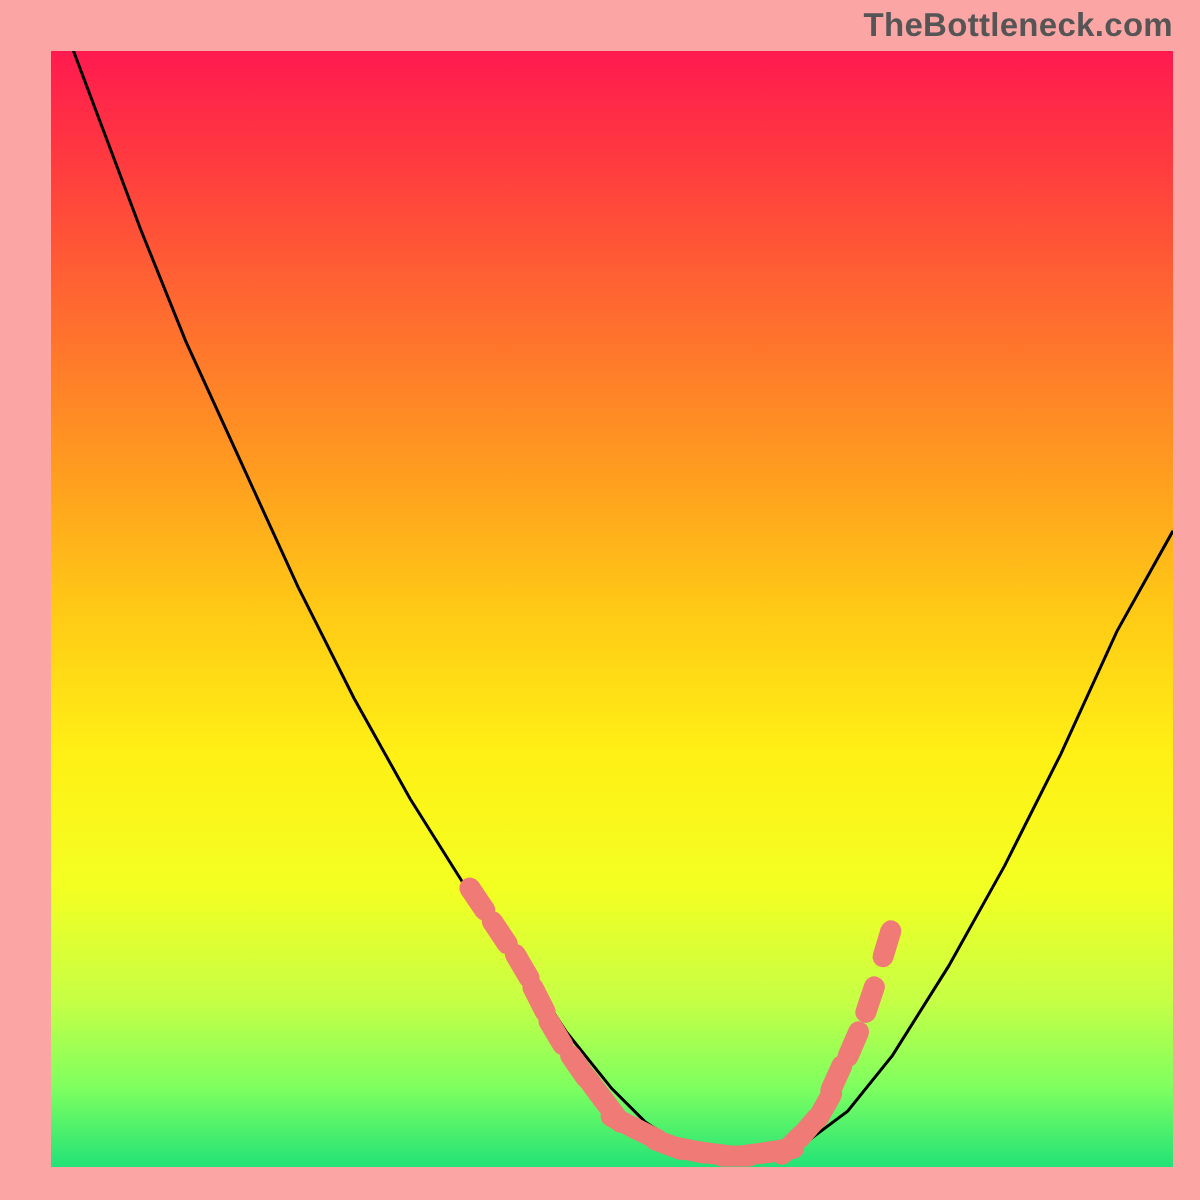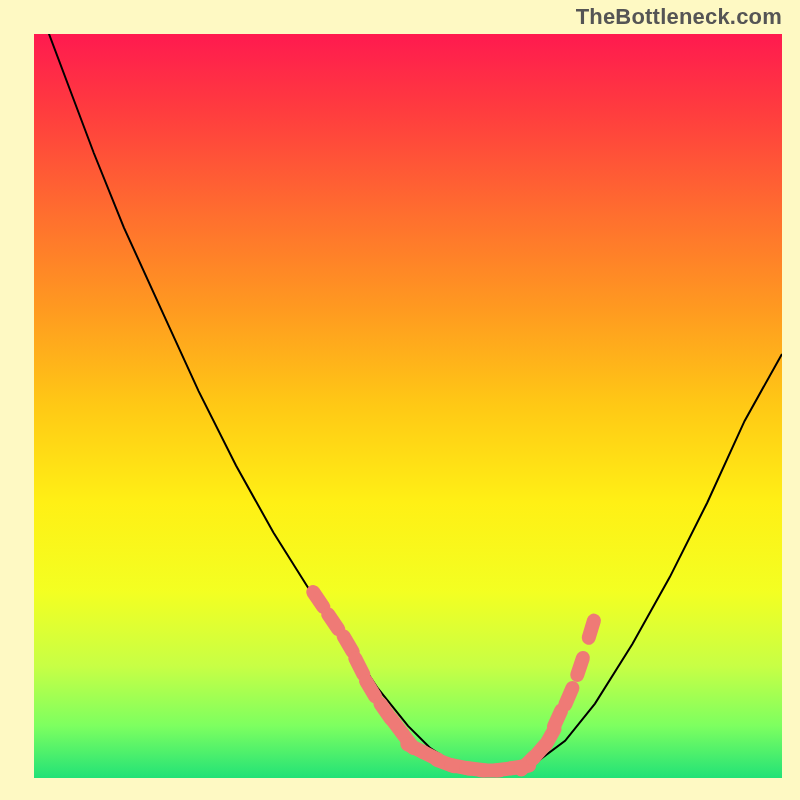--- a/index.html
+++ b/index.html
@@ -10,21 +10,21 @@
     background: #000000;
     overflow: hidden;
     font-family: Arial, Helvetica, sans-serif;
   }
   .chart-frame {
     position: absolute;
     top: 0;
     left: 0;
     width: 800px;
     height: 800px;
-    background: #fef9c3;
+    background: #fca5a5;
   }
   .plot-area {
     position: absolute;
     background: linear-gradient(to bottom,
       #ff1a4f 0%,
       #ff3b3f 10%,
       #ff6a30 23%,
       #ff9a20 37%,
       #ffc915 50%,
       #fff015 63%,

